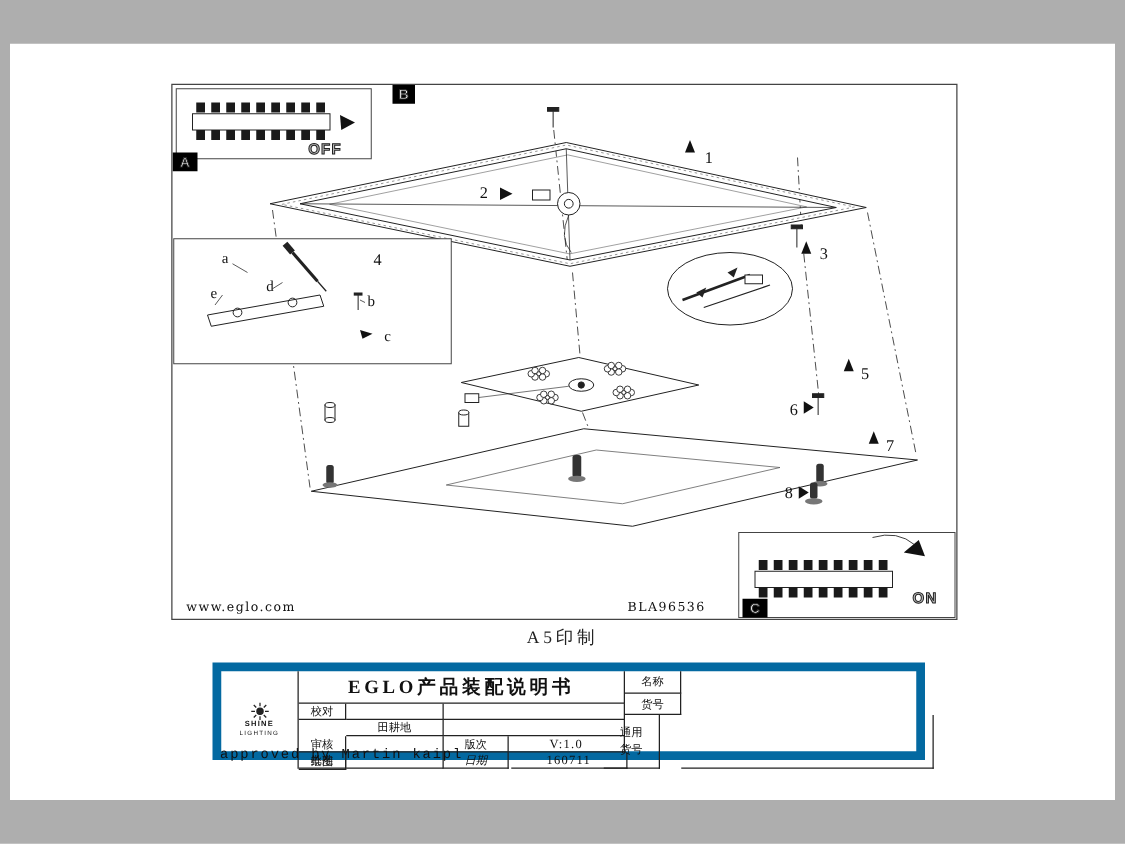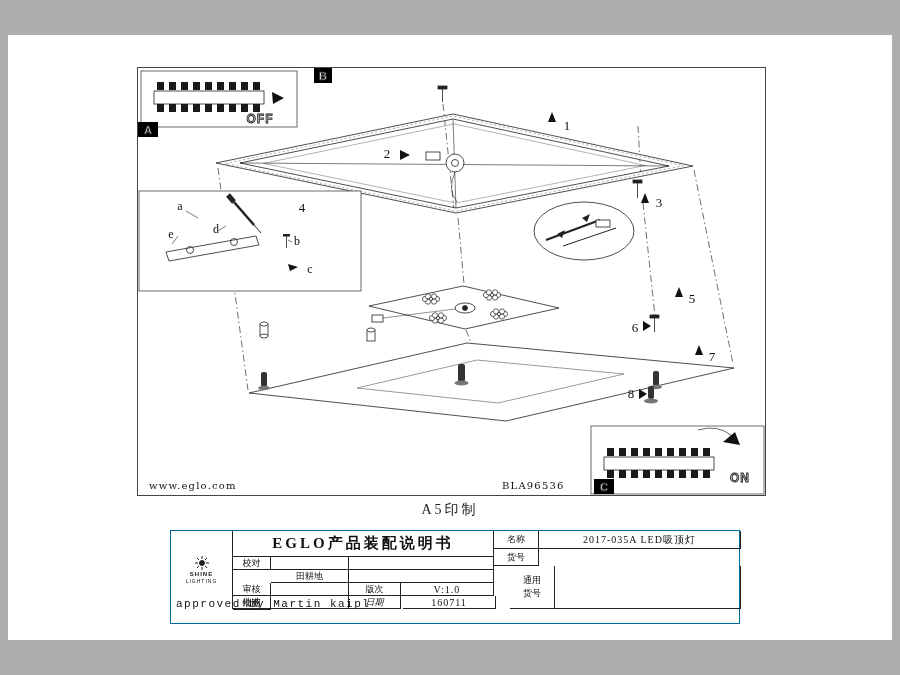--- a/index.html
+++ b/index.html
@@ -8,21 +8,21 @@
   .page { position:absolute; left:8px; top:35px; width:884px; height:605px; background:#ffffff; }
   .frame { position:absolute; left:129px; top:32px; width:629px; height:429px; border:1px solid #444; background:#fff; }
   svg { display:block; }
   svg text { font-family:"Liberation Serif", serif; fill:#111; }
   .num { font-size:13px; text-anchor:middle; }
   .pletter { font-size:12px; text-anchor:middle; }
   .state { font-size:12px; font-weight:bold; fill:#b8b8b8; font-family:"Liberation Sans",sans-serif; letter-spacing:1px; text-anchor:middle; }
   .boxlabel { font-size:11px; font-weight:bold; fill:#ffffff; font-family:"Liberation Sans",sans-serif; text-anchor:middle; }
   .foot { font-size:10px; letter-spacing:1.2px; font-family:"DejaVu Serif",serif; }
   .print-note { position:absolute; left:392px; top:466px; width:100px; text-align:center; font-size:14px; letter-spacing:3px; color:#222; font-family:"Liberation Serif",serif; }
-  .tblock { position:absolute; left:162px; top:495px; width:570px; height:94px; border:1px solid #0369a1; }
+  .tblock { position:absolute; left:162px; top:495px; width:570px; height:78px; border:7px solid #0369a1; }
   .cell { position:absolute; border-right:1px solid #222; border-bottom:1px solid #222; display:flex; align-items:center; justify-content:center; font-size:9px; color:#111; text-align:center; overflow:hidden; }
   .cell.nb { border-bottom:none; }
   .doct { font-size:15px; font-weight:bold; letter-spacing:3px; font-family:"Liberation Serif",serif; }
   .valtxt { font-size:10px; letter-spacing:1px; font-family:"Liberation Serif",serif; }
   .logo-cell { flex-direction:column; gap:1px; }
   .logoline { font-size:6px; letter-spacing:1px; font-weight:bold; }
   .logoline2 { font-size:5px; letter-spacing:1px; }
   .stack { display:flex; flex-direction:column; line-height:1.4; }
   .approved { position:absolute; left:168px; top:563px; font-family:"Liberation Mono",monospace; font-size:11px; letter-spacing:1.5px; color:#111; white-space:nowrap; }
 </style>
@@ -268,25 +268,24 @@
     <div class="cell" style="left:100px;top:52px;width:78px;height:13px;"></div>
     <div class="cell" style="left:178px;top:52px;width:52px;height:13px;font-family:Liberation Serif, serif;">版次</div>
     <div class="cell valtxt" style="left:230px;top:52px;width:93px;height:13px;">V:1.0</div>
 
     <div class="cell" style="left:62px;top:65px;width:38px;height:13px;">批准</div>
     <div class="cell" style="left:100px;top:65px;width:78px;height:13px;"></div>
     <div class="cell" style="left:178px;top:65px;width:52px;height:13px;font-style:italic;">日期</div>
     <div class="cell valtxt" style="left:232px;top:65px;width:93px;height:13px;">160711</div>
 
     <div class="cell" style="left:323px;top:0;width:45px;height:18px;">名称</div>
-    <div class="cell valtxt" style="left:368px;top:0;width:202px;height:18px;">2017-035A LED吸顶灯</div>
 
     <div class="cell" style="left:323px;top:18px;width:45px;height:17px;">货号</div>
 
-    <div class="cell" style="left:339px;top:35px;width:45px;height:43px;">
+    <div class="cell" style="left:306px;top:35px;width:45px;height:43px;">
       <span class="stack">
         <span>通用</span>
         <span>货号</span>
       </span>
     </div>
     <div class="cell" style="left:368px;top:35px;width:202px;height:43px;"></div>
   </div>
 
   <div class="approved">approved by Martin kaipl</div>
 

